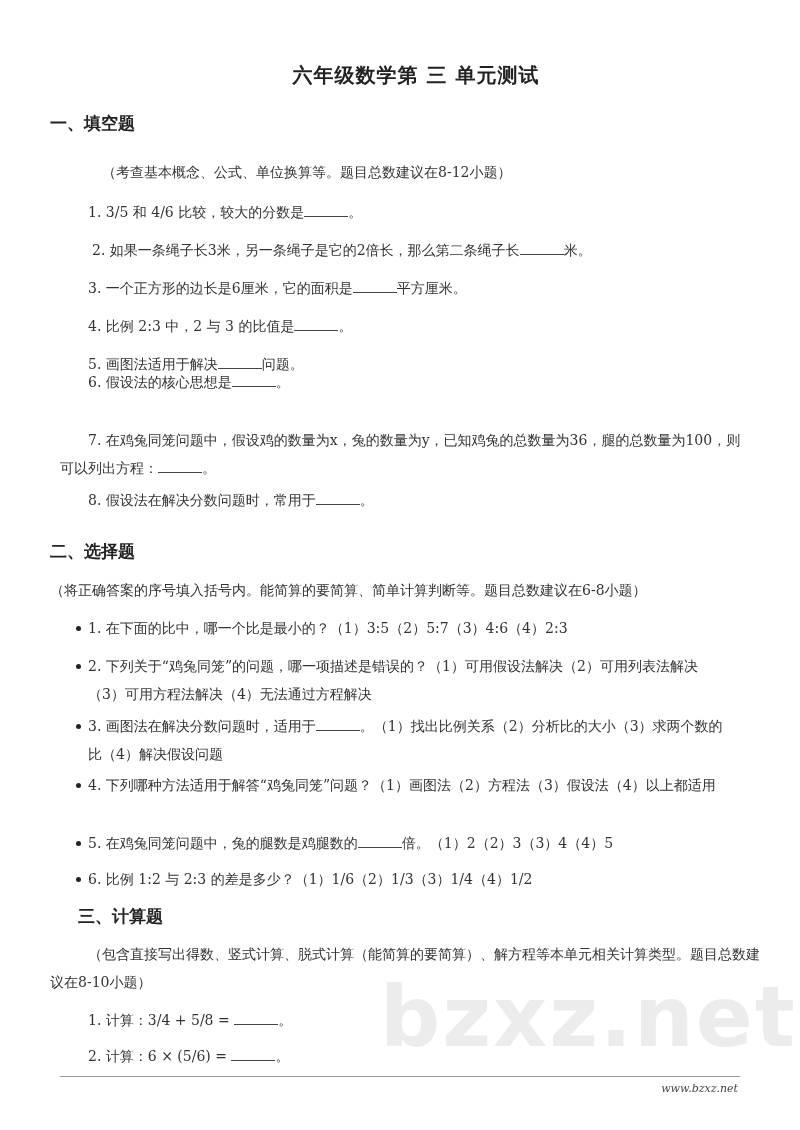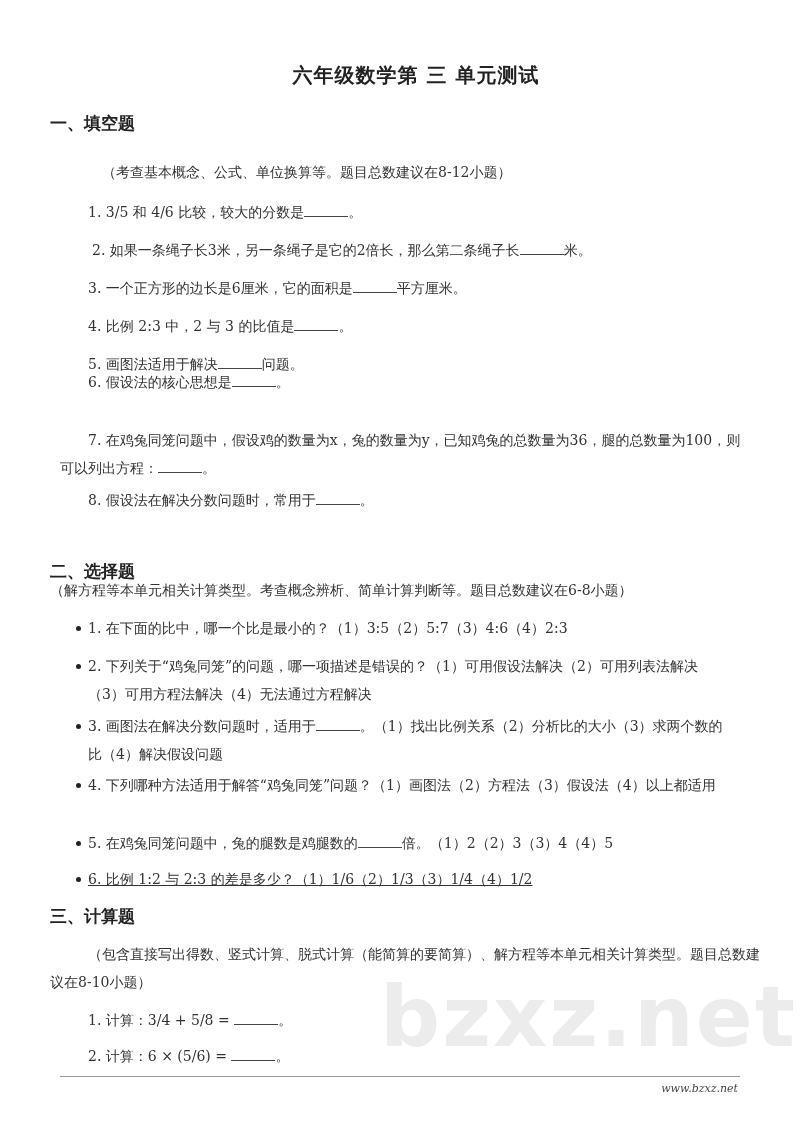--- a/index.html
+++ b/index.html
@@ -87,22 +87,22 @@
     <div class="line" style="left:88px; top:368px;">
       <span>6. 假设法的核心思想是</span><span class="blank"></span><span>。</span>
     </div>
     <div class="para" style="left:60px; top:426px; width:690px; text-indent:28px;">
       <span>7. 在鸡兔同笼问题中，假设鸡的数量为x，兔的数量为y，已知鸡兔的总数量为36，腿的总数量为100，则可以列出方程：</span><span class="blank"></span><span>。</span>
     </div>
     <div class="line" style="left:88px; top:486px;">
       <span>8. 假设法在解决分数问题时，常用于</span><span class="blank"></span><span>。</span>
     </div>
 
-    <div class="section-heading" style="top:540px;margin-top:20px;">二、选择题</div>
-    <div class="note" style="left:50px; top:576px;">（解方程等本单元相关计算类型。考查概念辨析、简单计算判断等。题目总数建议在6-8小题）</div>
+    <div class="section-heading" style="top:540px;">二、选择题</div>
+    <div class="note" style="left:50px; top:576px;">（将正确答案的序号填入括号内。能简算的要简算、简单计算判断等。题目总数建议在6-8小题）</div>
 
     <span class="bullet" style="top:626px;"></span>
     <div class="choice" style="top:614px;">1. 在下面的比中，哪一个比是最小的？（1）3:5（2）5:7（3）4:6（4）2:3</div>
 
     <span class="bullet" style="top:664px;"></span>
     <div class="choice" style="top:652px;">2. 下列关于“鸡兔同笼”的问题，哪一项描述是错误的？（1）可用假设法解决（2）可用列表法解决（3）可用方程法解决（4）无法通过方程解决</div>
 
     <span class="bullet" style="top:724px;"></span>
     <div class="choice" style="top:712px;">
       <span>3. 画图法在解决分数问题时，适用于</span><span class="blank"></span><span>。（1）找出比例关系（2）分析比的大小（3）求两个数的比（4）解决假设问题</span>
@@ -110,23 +110,23 @@
 
     <span class="bullet" style="top:783px;"></span>
     <div class="choice" style="top:771px;">4. 下列哪种方法适用于解答“鸡兔同笼”问题？（1）画图法（2）方程法（3）假设法（4）以上都适用</div>
 
     <span class="bullet" style="top:841px;"></span>
     <div class="choice" style="top:829px;">
       <span>5. 在鸡兔同笼问题中，兔的腿数是鸡腿数的</span><span class="blank"></span><span>倍。（1）2（2）3（3）4（4）5</span>
     </div>
 
     <span class="bullet" style="top:877px;"></span>
-    <div class="choice" style="top:865px;text-decoration:underline;">6. 比例 1:2 与 2:3 的差是多少？（1）1/6（2）1/3（3）1/4（4）1/2</div>
+    <div class="choice" style="top:865px;">6. 比例 1:2 与 2:3 的差是多少？（1）1/6（2）1/3（3）1/4（4）1/2</div>
 
-    <div class="section-heading" style="top:905px;">三、计算题</div>
+    <div class="section-heading" style="top:905px;margin-left:28px;">三、计算题</div>
     <div class="para" style="left:50px; top:940px; width:710px; text-indent:38px;">（包含直接写出得数、竖式计算、脱式计算（能简算的要简算）、解方程等本单元相关计算类型。题目总数建议在8-10小题）</div>
 
     <div class="line" style="left:88px; top:1006px;">
       <span>1. 计算：3/4 + 5/8 =</span> <span class="blank"></span><span>。</span>
     </div>
     <div class="line" style="left:88px; top:1042px;">
       <span>2. 计算：6 × (5/6) =</span> <span class="blank"></span><span>。</span>
     </div>
 
     <div class="footer-rule"></div>

